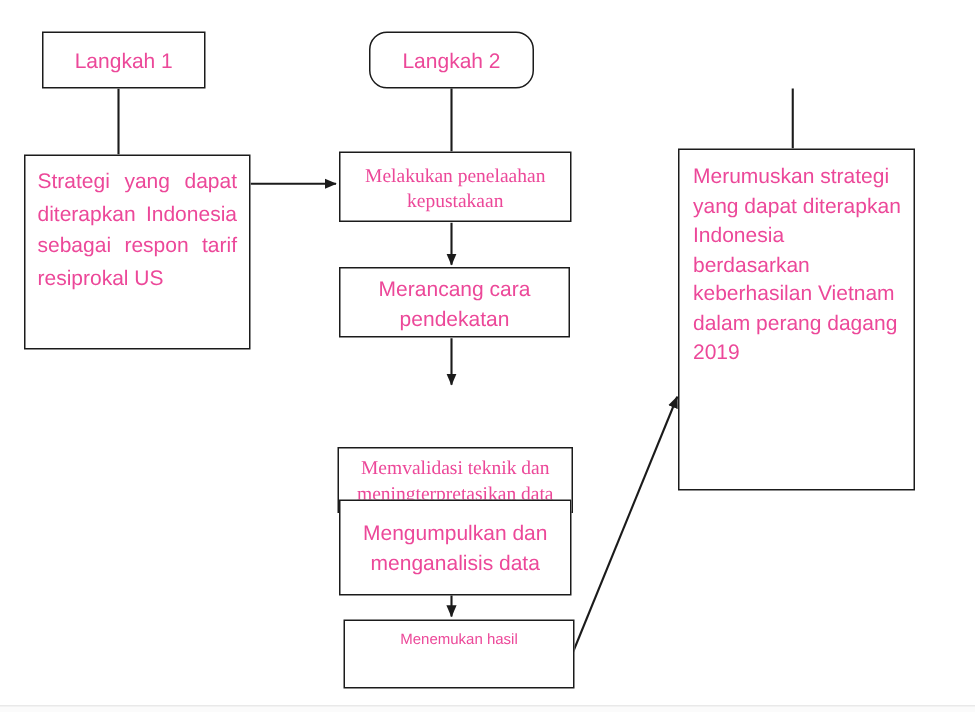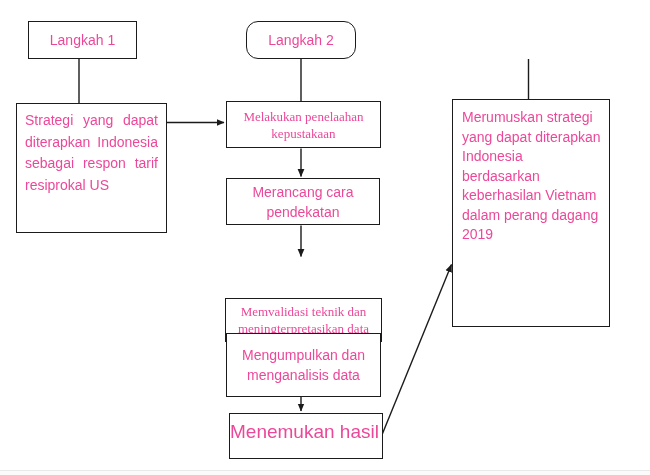--- a/index.html
+++ b/index.html
@@ -28,21 +28,21 @@
   #b-left{
     left:16px;top:103px;width:151px;height:130px;
     padding:6px 8px;font-size:14px;line-height:21.5px;text-align:justify;
   }
   #b-m1{left:226px;top:101px;width:155px;height:47px;}
   #b-m2{left:226px;top:178px;width:154px;height:47px;}
   #b-m3{left:225px;top:258px;width:157px;height:44px;margin-top:40px;}
   #b-m4{left:226px;top:333px;width:155px;height:64px;}
   #b-m5{
     left:229px;top:413px;width:154px;height:46px;
-    text-align:left;padding-top:7px;font-size:19px;
+    text-align:center;padding-top:7px;font-size:10px;
   }
   #b-right{
     left:452px;top:99px;width:158px;height:228px;
     padding:8px 6px 0 9px;font-size:14px;line-height:19.5px;text-align:left;
   }
   #connectors{position:absolute;left:0;top:0;width:650px;height:475px;}
   .footer-strip{
     position:absolute;left:0;top:470px;width:650px;height:5px;
     background:#fbfbfb;border-top:1px solid #e9e9e9;box-sizing:border-box;
   }

